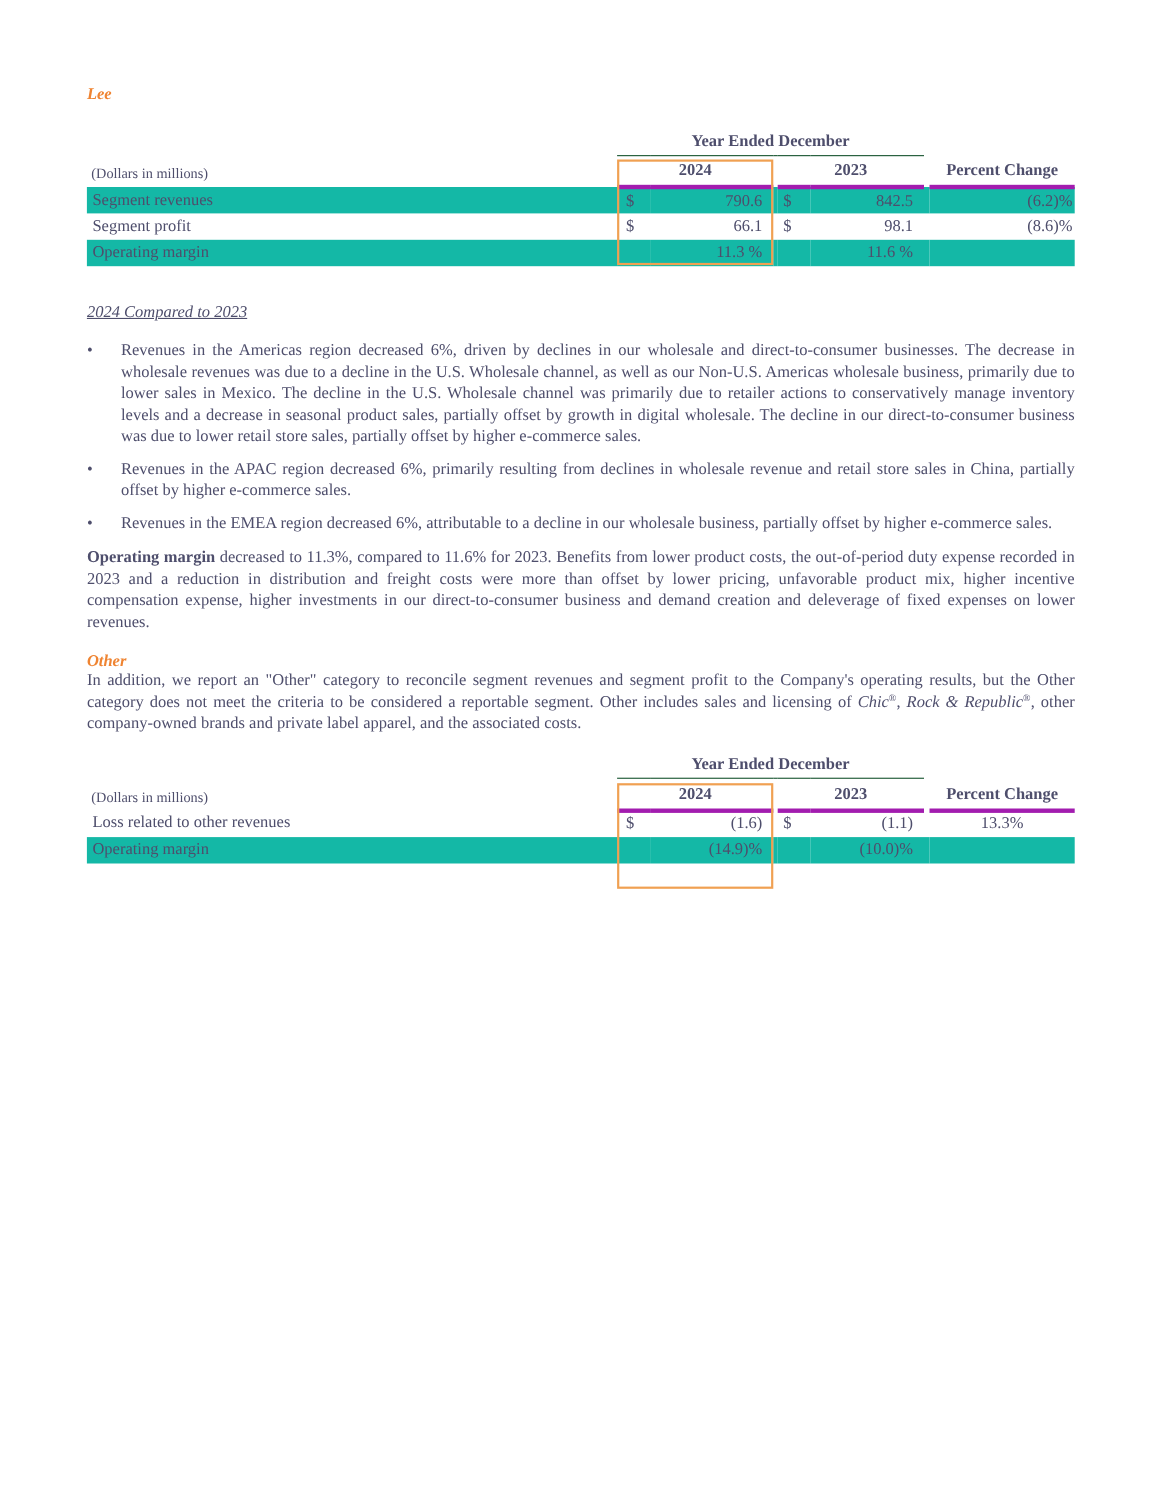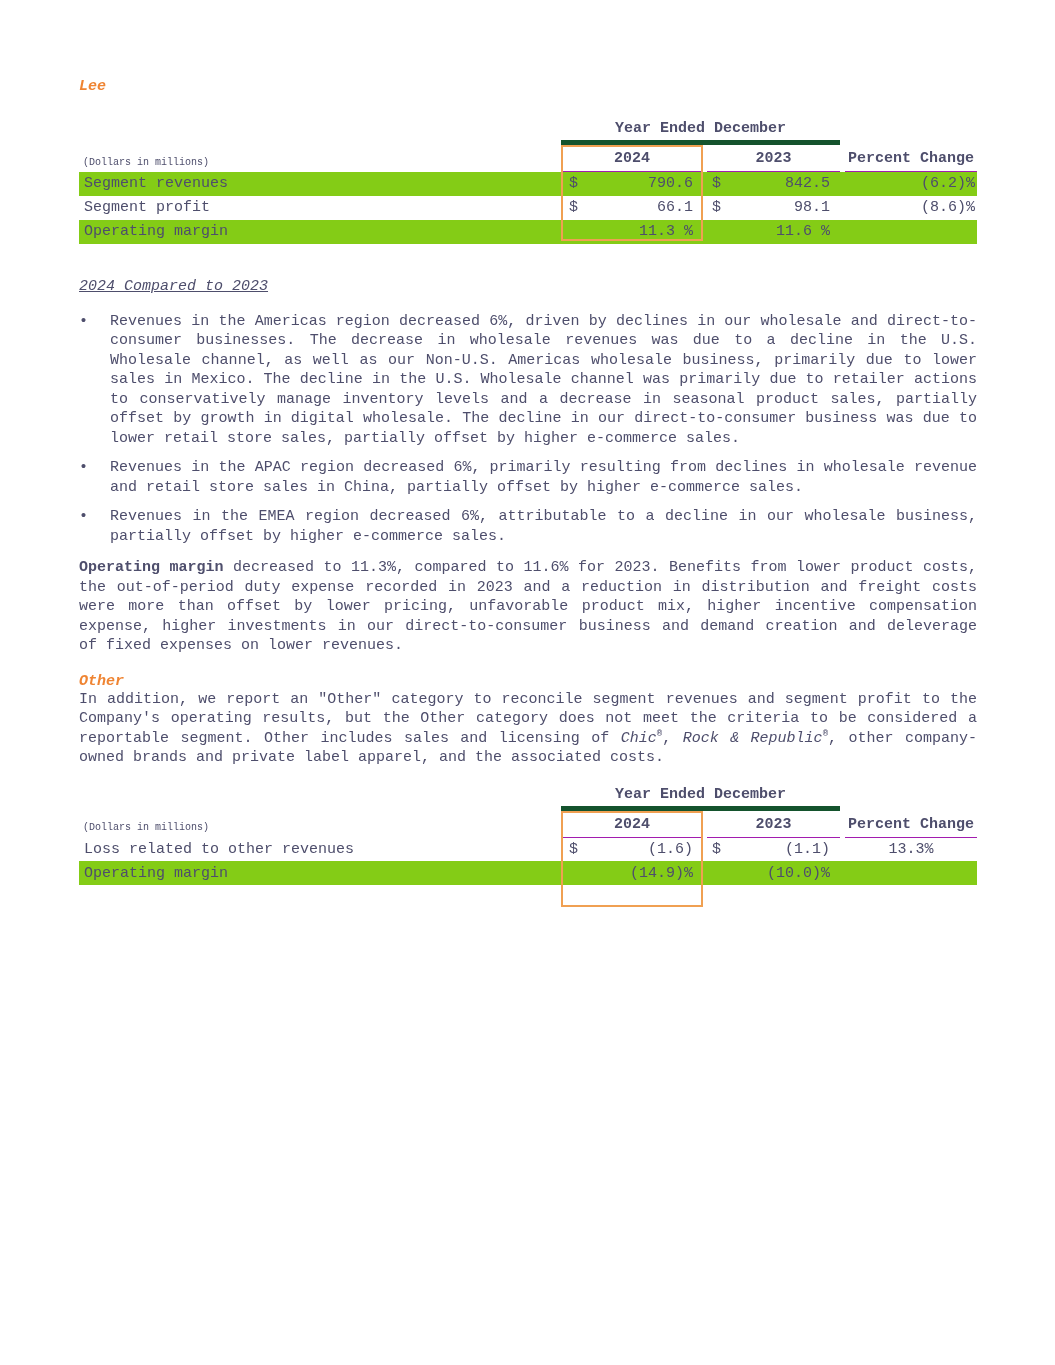--- a/index.html
+++ b/index.html
@@ -1,19 +1,19 @@
 <!DOCTYPE html>
 <html><head>
 <meta charset="utf-8">
 <style>
   * { margin:0; padding:0; box-sizing:border-box; }
   html,body { background:#ffffff; }
   .page {
     position:relative; width:1055px; height:1026px; background:#ffffff;
-    font-family:Liberation Mono, monospace;
+    font-family:Liberation Serif, serif;
     color:#4e4e6c; overflow:hidden;
   }
   .content { padding:78px 78px 0 79px; }
 
   .brand-heading {
     color:#ef8432; font-weight:bold; font-style:italic;
     font-size:15px; line-height:17px;
   }
   .compare-heading {
     font-style:italic; text-decoration:underline;
@@ -49,31 +49,31 @@
   col.c-val1  { width:112px; }
   col.c-gap1  { width:4px; }
   col.c-cur2  { width:30px; }
   col.c-val2  { width:103px; }
   col.c-gap2  { width:5px; }
   col.c-pct   { width:132px; }
 
   tr.row-group td { height:21px; vertical-align:bottom; padding-bottom:3px; }
   td.group-th {
     font-weight:bold; text-align:center;
-    border-bottom:5px solid #14532d;
+    border-bottom:1px solid #14532d;
   }
   tr.row-cols td { height:29px; vertical-align:bottom; padding-bottom:4px; }
   td.col-th {
     font-weight:bold; text-align:center;
-    border-bottom:1px solid #a21caf;
-  }
-  td.note { font-size:10px; padding-left:4px; padding-bottom:6px; }
+    border-bottom:4px solid #a21caf;
+  }
+  td.note { font-size:13px; padding-left:4px; padding-bottom:6px; }
 
   tr.data-row td { height:24px; vertical-align:middle; }
-  tr.shaded { background:#84cc16; }
+  tr.shaded { background:#14b8a6; }
   td.lbl { padding-left:5px; }
   td.cur1 { padding-left:8px; }
   td.cur2 { padding-left:5px; }
   td.val { text-align:right; padding-right:10px; }
   table.pct-right td.pct { text-align:right; padding-right:2px; }
   table.pct-center td.pct { text-align:center; }
 
   .highlight-box {
     position:absolute; left:482px; top:25px; width:142px; height:96px;
     border:2px solid #f0a052; pointer-events:none;

